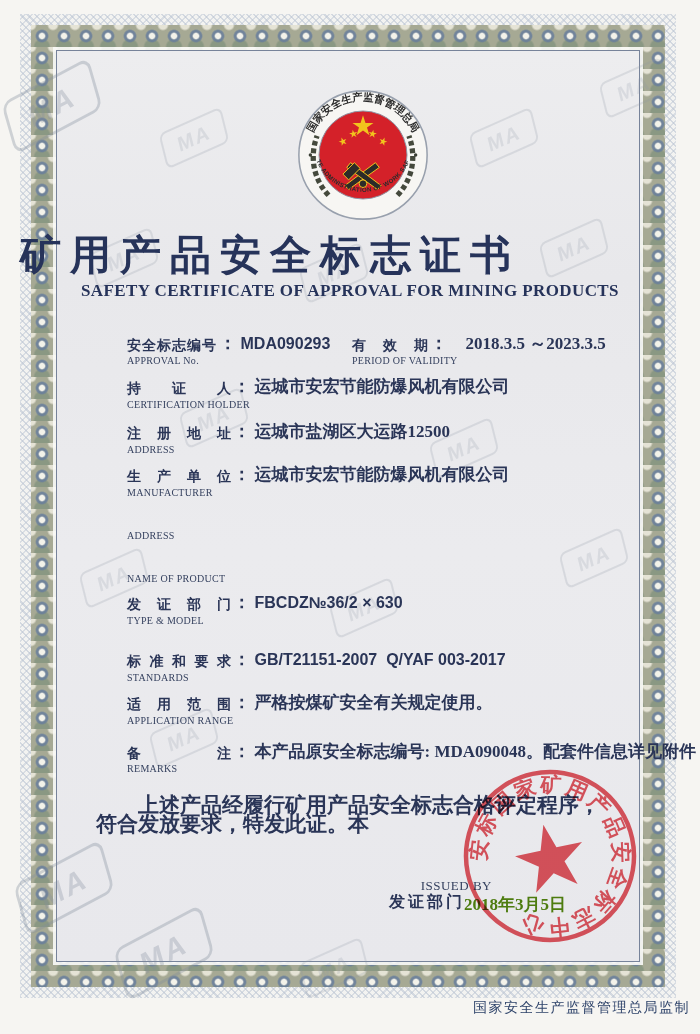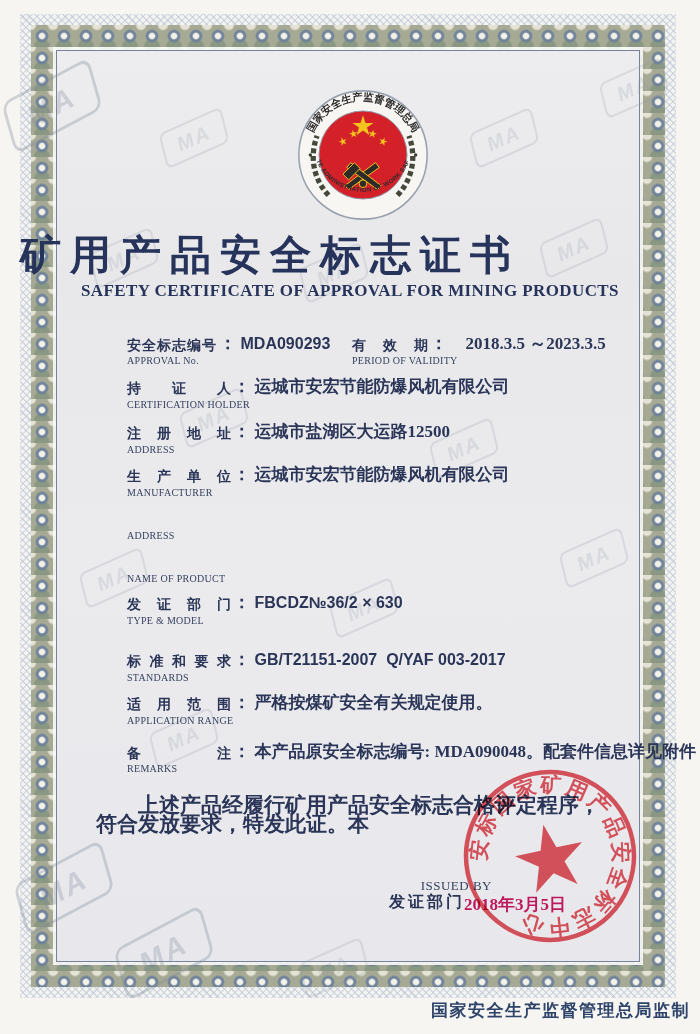--- a/index.html
+++ b/index.html
@@ -68,24 +68,24 @@
     font-family:"Liberation Serif",serif;white-space:nowrap;
   }
   .statement{
     position:absolute;left:96px;width:516px;color:#2a3557;
     font-size:21px;font-weight:bold;line-height:19px;
   }
   .issuer-zh{position:absolute;left:362px;width:130px;text-align:center;top:892px;
     font-size:16px;font-weight:bold;letter-spacing:3px;color:#2a3557;}
   .issuer-en{position:absolute;left:362px;width:130px;text-align:right;top:878px;
     font-size:13px;color:#35415f;letter-spacing:.5px;}
-  .issue-date{position:absolute;left:464px;top:893px;font-size:17px;font-weight:bold;color:#be185d;}
+  .issue-date{position:absolute;left:464px;top:893px;font-size:17px;font-weight:bold;color:#4d7c0f;}
   .stamp{position:absolute;left:452px;top:758px;mix-blend-mode:multiply;opacity:.88;}
   .bottom-note{
-    position:absolute;right:10px;top:999px;font-size:17px;font-weight:bold;
+    position:absolute;right:10px;top:999px;font-size:14px;font-weight:normal;
     letter-spacing:1.5px;color:#2e436a;
   }
 </style>
 </head>
 <body>
 
 <div class="frame">
   <div class="band">
     <div class="paper"></div>
   </div>

